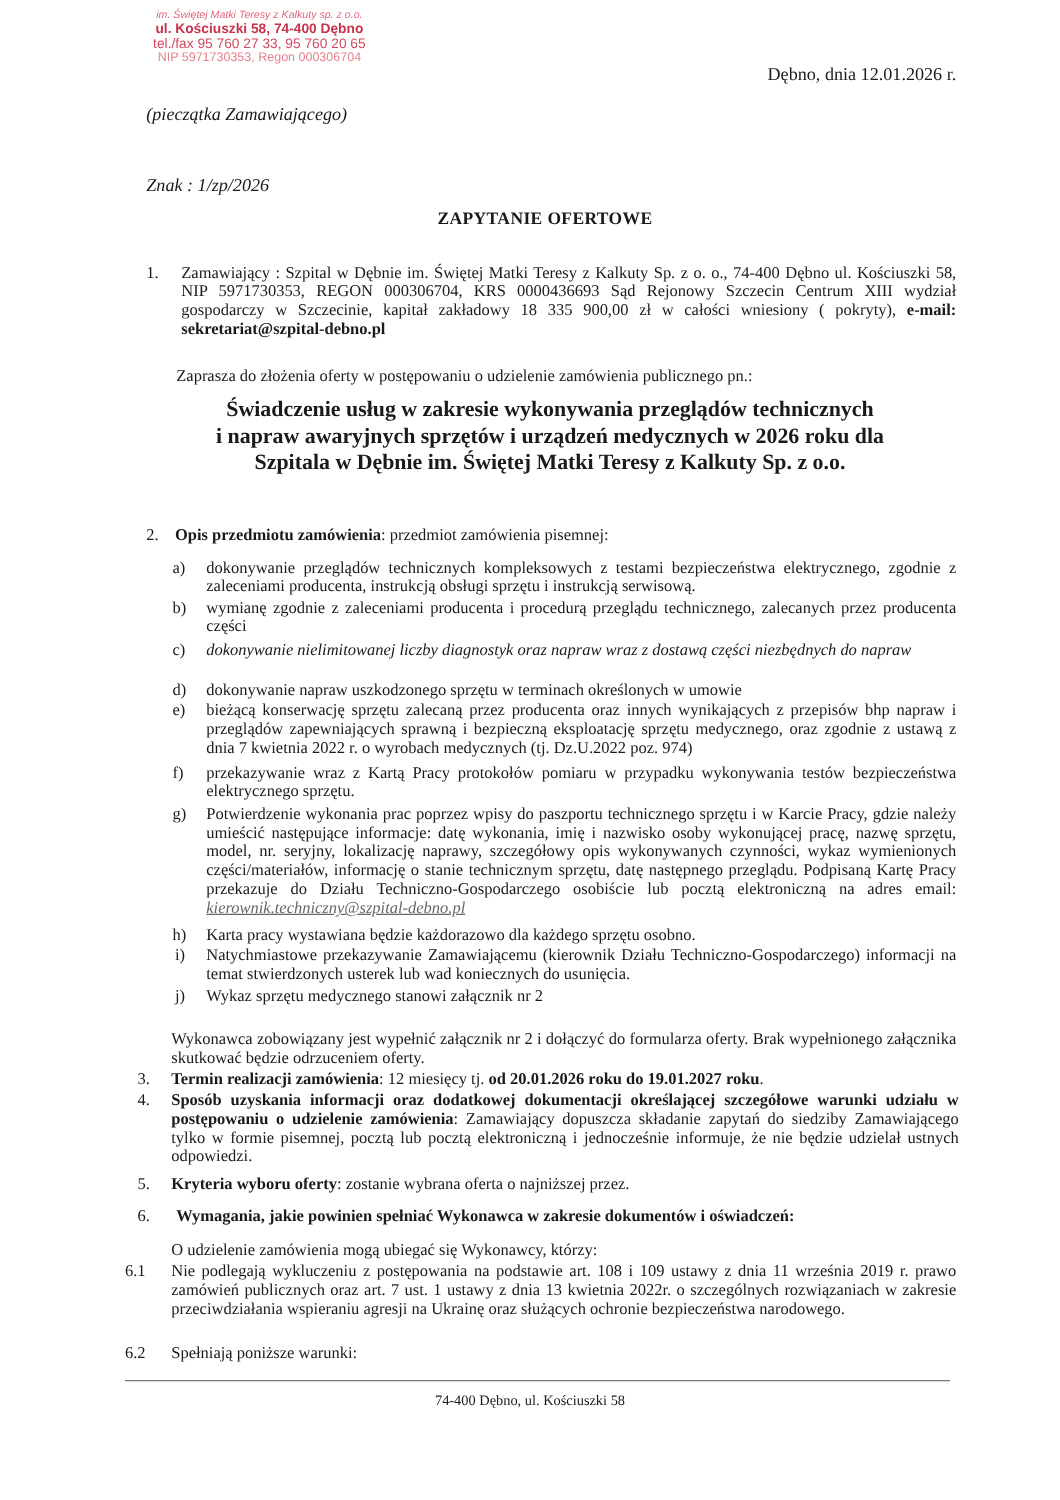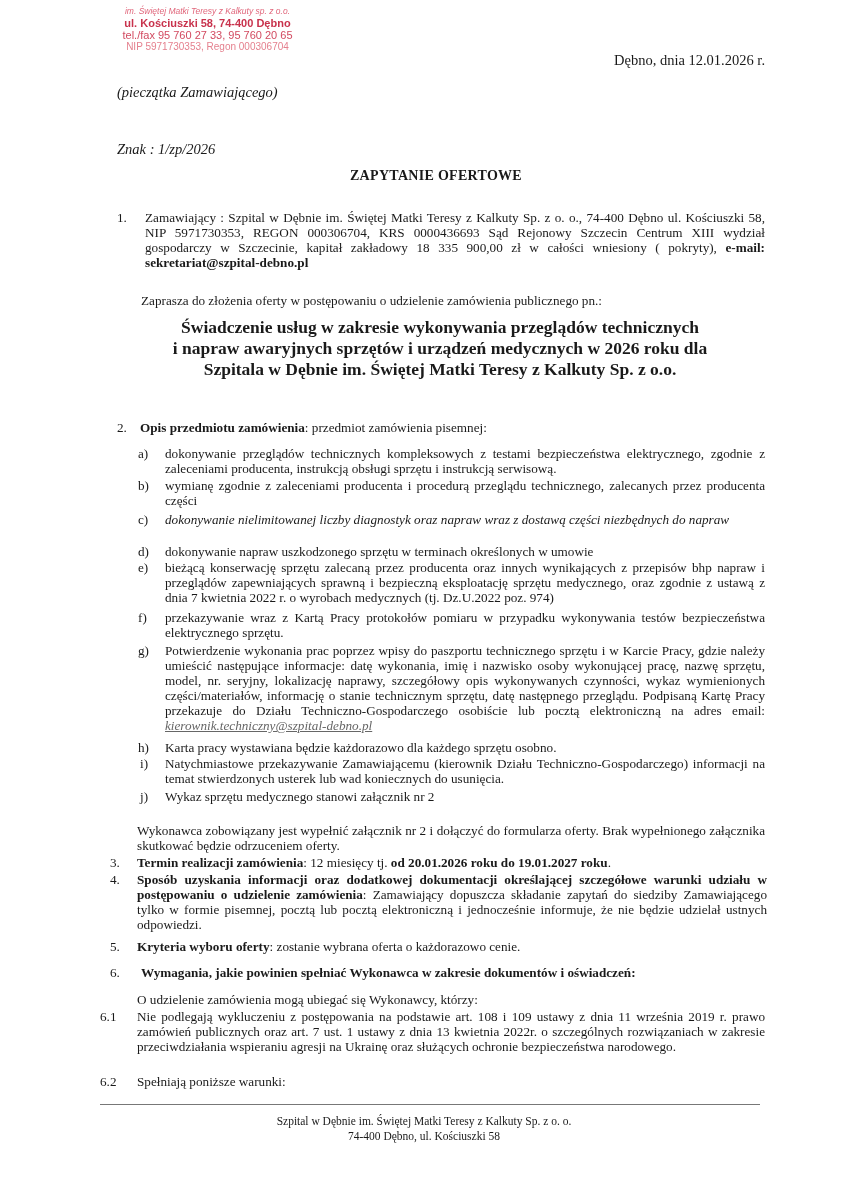--- a/index.html
+++ b/index.html
@@ -83,29 +83,28 @@
 
 <div class="p" style="left:137px;top:823px;width:628px;">Wykonawca zobowiązany jest wypełnić załącznik nr 2 i dołączyć do formularza oferty. Brak wypełnionego załącznika skutkować będzie odrzuceniem oferty.</div>
 
 <div class="num" style="left:110px;top:855px;">3.</div>
 <div class="p" style="left:137px;top:855px;width:630px;"><b>Termin realizacji zamówienia</b><span>: 12 miesięcy tj.  </span><b>od 20.01.2026 roku do 19.01.2027 roku</b><span>.</span></div>
 
 <div class="num" style="left:110px;top:872px;">4.</div>
 <div class="p" style="left:137px;top:872px;width:630px;"><b>Sposób uzyskania informacji oraz dodatkowej dokumentacji określającej szczegółowe warunki udziału w postępowaniu o udzielenie zamówienia</b><span>: Zamawiający dopuszcza składanie zapytań do siedziby Zamawiającego tylko w formie pisemnej, pocztą lub pocztą elektroniczną i jednocześnie informuje, że nie będzie udzielał ustnych odpowiedzi.</span></div>
 
 <div class="num" style="left:110px;top:939px;">5.</div>
-<div class="p" style="left:137px;top:939px;width:630px;"><b>Kryteria wyboru oferty</b><span>: zostanie wybrana oferta o każdorazowo cenie.</span></div>
+<div class="p" style="left:137px;top:939px;width:630px;"><b>Kryteria wyboru oferty</b><span>: zostanie wybrana oferta o najniższej przez.</span></div>
 
 <div class="num" style="left:110px;top:965px;">6.</div>
 <div class="p" style="left:141px;top:965px;width:640px;font-weight:bold;">Wymagania, jakie powinien spełniać Wykonawca w zakresie dokumentów i oświadczeń:</div>
 <div class="p" style="left:137px;top:992px;width:640px;">O udzielenie zamówienia mogą ubiegać się Wykonawcy, którzy:</div>
 
 <div class="num" style="left:100px;top:1009px;">6.1</div>
 <div class="p" style="left:137px;top:1009px;width:628px;">Nie podlegają wykluczeniu z postępowania na podstawie art. 108 i 109 ustawy z dnia 11 września 2019 r. prawo zamówień publicznych oraz art. 7 ust. 1 ustawy z dnia 13 kwietnia 2022r. o szczególnych rozwiązaniach w zakresie przeciwdziałania wspieraniu agresji na Ukrainę oraz służących ochronie bezpieczeństwa narodowego.</div>
 
 <div class="num" style="left:100px;top:1074px;">6.2</div>
 <div class="p" style="left:137px;top:1074px;width:628px;">Spełniają poniższe warunki:</div>
 
 <div class="footer-line"></div>
 <div class="footer">
-  <div>Szpital w Dębnie im. Świętej Matki Teresy z Kalkuty Sp. z o. o.</div>
   <div>74-400 Dębno, ul. Kościuszki 58</div>
 </div>
 
 </body></html>

